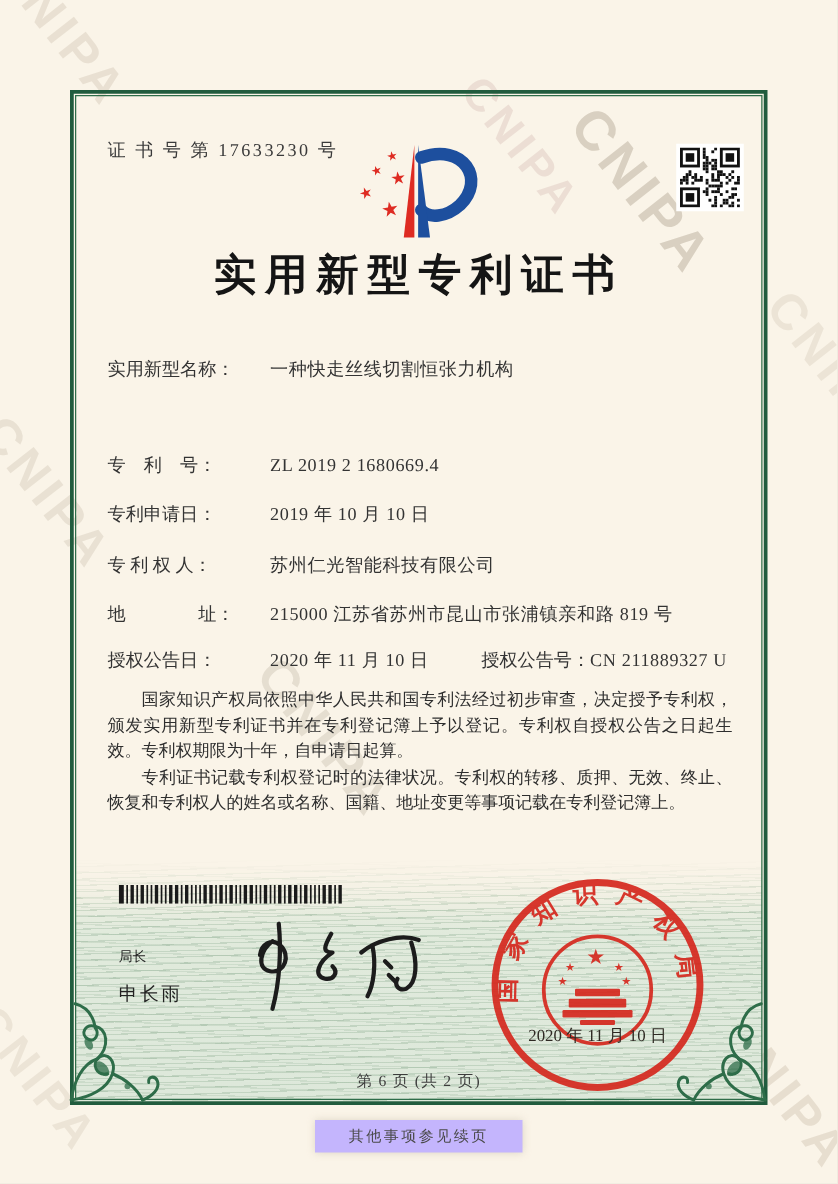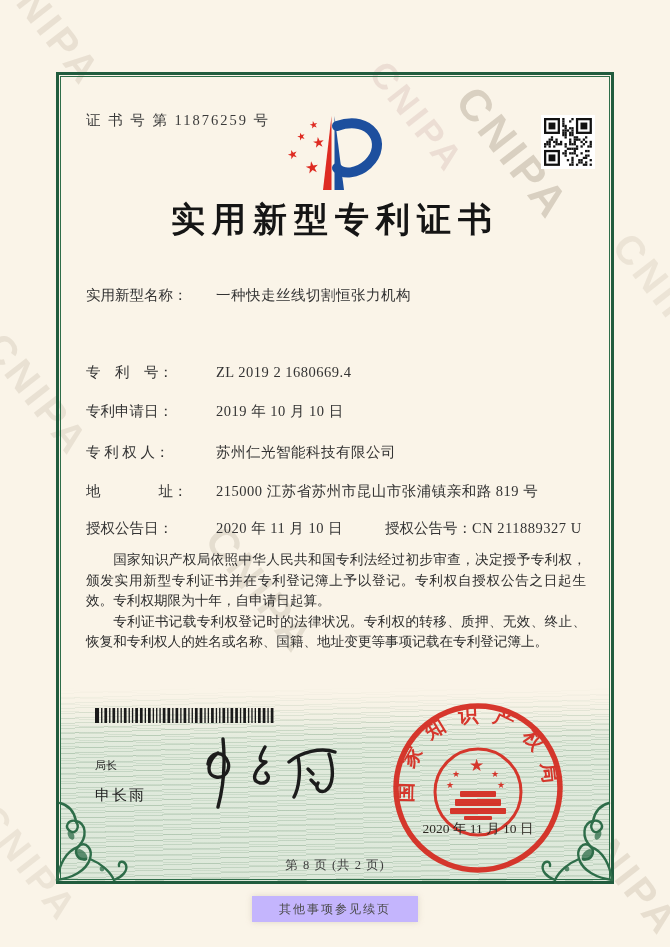--- a/index.html
+++ b/index.html
@@ -107,21 +107,21 @@
       <path d="M58,115 C50,112 44,106 46,100 C48,95 54,96 53,101"></path>
       <path d="M96,56 C98,46 104,40 112,38"></path>
     </g>
     <g fill="#2e6d49" opacity="0.75">
       <ellipse cx="90" cy="90" rx="4" ry="7" transform="rotate(40 90 90)"></ellipse>
       <ellipse cx="101" cy="70" rx="3" ry="5" transform="rotate(25 101 70)"></ellipse>
       <circle cx="70" cy="104" r="2.4"></circle>
     </g>
   </svg>
 
-  <div class="cert-no">证 书 号 第 11876259 号</div>
+  <div class="cert-no">证 书 号 第 17633230 号</div>
 
   <svg class="logo" width="115" height="95" viewBox="0 0 115 95">
     <g font-family="DejaVu Sans, sans-serif" fill="#de2b22">
       <text x="31" y="27" font-size="10" transform="rotate(-12 31 27)">★</text>
       <text x="19" y="39" font-size="10" transform="rotate(-18 19 39)">★</text>
       <text x="34" y="46" font-size="14" transform="rotate(-8 34 46)">★</text>
       <text x="10" y="58" font-size="12" transform="rotate(-20 10 58)">★</text>
       <text x="27" y="72" font-size="16" transform="rotate(-10 27 72)">★</text>
     </g>
     <path d="M58,24 C92,12 110,42 89,62 C78,72 64,73 58,66" stroke="#1d4f9e" stroke-width="10" fill="none" stroke-linecap="round"></path>
@@ -358,17 +358,17 @@
         </g>
         <rect x="72" y="93" width="36" height="6" rx="1"></rect>
         <rect x="67" y="101" width="46" height="7" rx="1"></rect>
         <rect x="62" y="110" width="56" height="6" rx="1"></rect>
         <rect x="76" y="118" width="28" height="4" rx="1"></rect>
       </g>
     </g>
     <text x="90" y="135" text-anchor="middle" font-size="13.5" fill="#2f2a24" font-family="Liberation Serif, serif">2020 年 11 月 10 日</text>
   </svg>
 
-  <div class="page-info">第 8 页 (共 2 页)</div>
+  <div class="page-info">第 6 页 (共 2 页)</div>
 
   <div class="footer-strip">其他事项参见续页</div>
 
 </div>
 
 </body></html>

